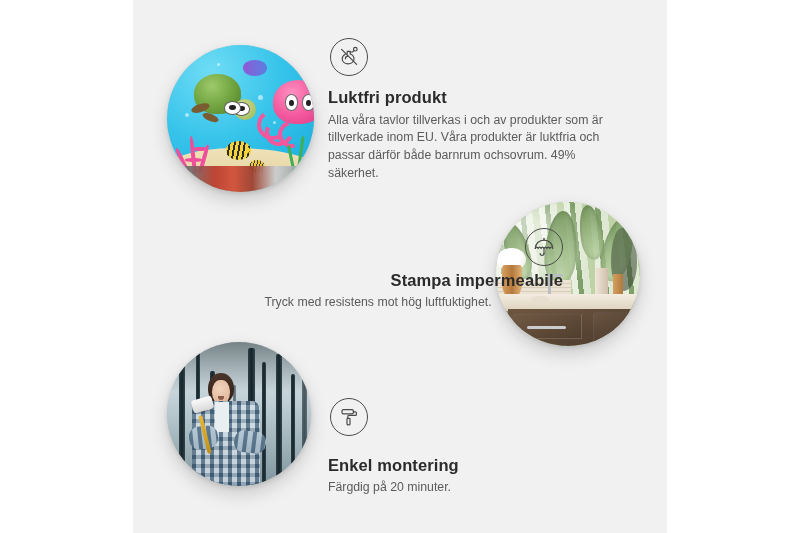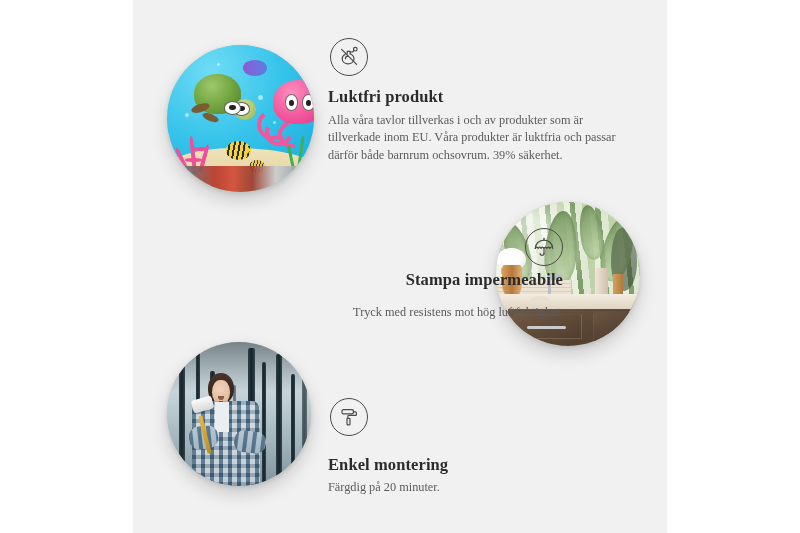--- a/index.html
+++ b/index.html
@@ -312,21 +312,21 @@
     border-radius:2px;
   }
   .roller-head {
     position:absolute; left:6%; top:24%; width:26%; height:11%;
     background:linear-gradient(#fafafa,#d9d9d9);
     border-radius:3px; transform:rotate(-16deg);
     box-shadow:0 1px 2px rgba(0,0,0,.25);
   }
 
   
-  .feature { position:absolute;font-family:Liberation Serif, serif; }
+  .feature { position:absolute; }
   .icon-circle {
     width:38px; height:38px; border-radius:50%;
     border:1.4px solid #4a4a4a;
     display:flex; align-items:center; justify-content:center;
   }
   .icon-circle svg { display:block; }
   .f-title {
     font-size:16.5px; font-weight:700; color:#2b2b2b;
     letter-spacing:.1px; line-height:1.25;
   }
@@ -335,21 +335,21 @@
   }
 
   #feature-odour { left:195px; top:38px; width:305px; }
   #feature-odour .icon-circle { margin-left:2px; }
   #feature-odour .f-title { margin-top:11px; }
   #feature-odour .f-desc  { margin-top:4px; width:298px; }
 
   #feature-water { left:60px; top:228px; width:370px; text-align:right; }
   #feature-water .icon-circle { margin-left:auto; margin-right:0px; }
   #feature-water .f-title { margin-top:4px; }
-  #feature-water .f-desc  { margin-top:13px; }
+  #feature-water .f-desc  { margin-top:3px;text-align:center; }
 
   #feature-mount { left:195px; top:398px; width:280px; }
   #feature-mount .icon-circle { margin-left:2px; }
   #feature-mount .f-title { margin-top:19px; }
   #feature-mount .f-desc  { margin-top:3px; }
 </style>
 </head>
 <body>
 
 <div id="stage">
@@ -404,21 +404,21 @@
         <svg width="24" height="24" viewBox="0 0 24 24" fill="none" stroke="#4a4a4a" stroke-width="1.2" stroke-linecap="round" stroke-linejoin="round">
           <path d="M8.2 9.2 c-1.9 1.0 -3.0 2.7 -3.0 4.6 c0 2.9 2.6 5.0 5.9 5.0 c3.3 0 5.9 -2.1 5.9 -5.0 c0 -2.1 -1.4 -3.9 -3.5 -4.8"></path>
           <path d="M10.2 9.0 V6.4 h3.0 V9.0"></path>
           <path d="M13.2 7.0 h2.3 l1.6 -1.6"></path>
           <circle cx="18.3" cy="4.2" r="1.8"></circle>
           <path d="M8.4 13.8 c0 -1.5 1.2 -2.6 2.7 -2.6"></path>
           <line x1="4.6" y1="4.4" x2="19.6" y2="19.4"></line>
         </svg>
       </div>
       <div class="f-title">Luktfri produkt</div>
-      <div class="f-desc">Alla våra tavlor tillverkas i och av produkter som är tillverkade inom EU. Våra produkter är luktfria och passar därför både barnrum ochsovrum. 39% säkerhet.</div>
+      <div class="f-desc">Alla våra tavlor tillverkas i och av produkter som är tillverkade inom EU. Våra produkter är luktfria och passar därför både barnrum ochsovrum. 49% säkerhet.</div>
     </div>
 
     <div class="disc" id="disc-bath">
       <div class="inner">
         <div class="bath-wall"></div>
         <div class="bath-leaf l2"></div>
         <div class="bath-leaf l1"></div>
         <div class="bath-leaf l4"></div>
         <div class="bath-leaf l3"></div>
         <div class="bath-dark"></div>

